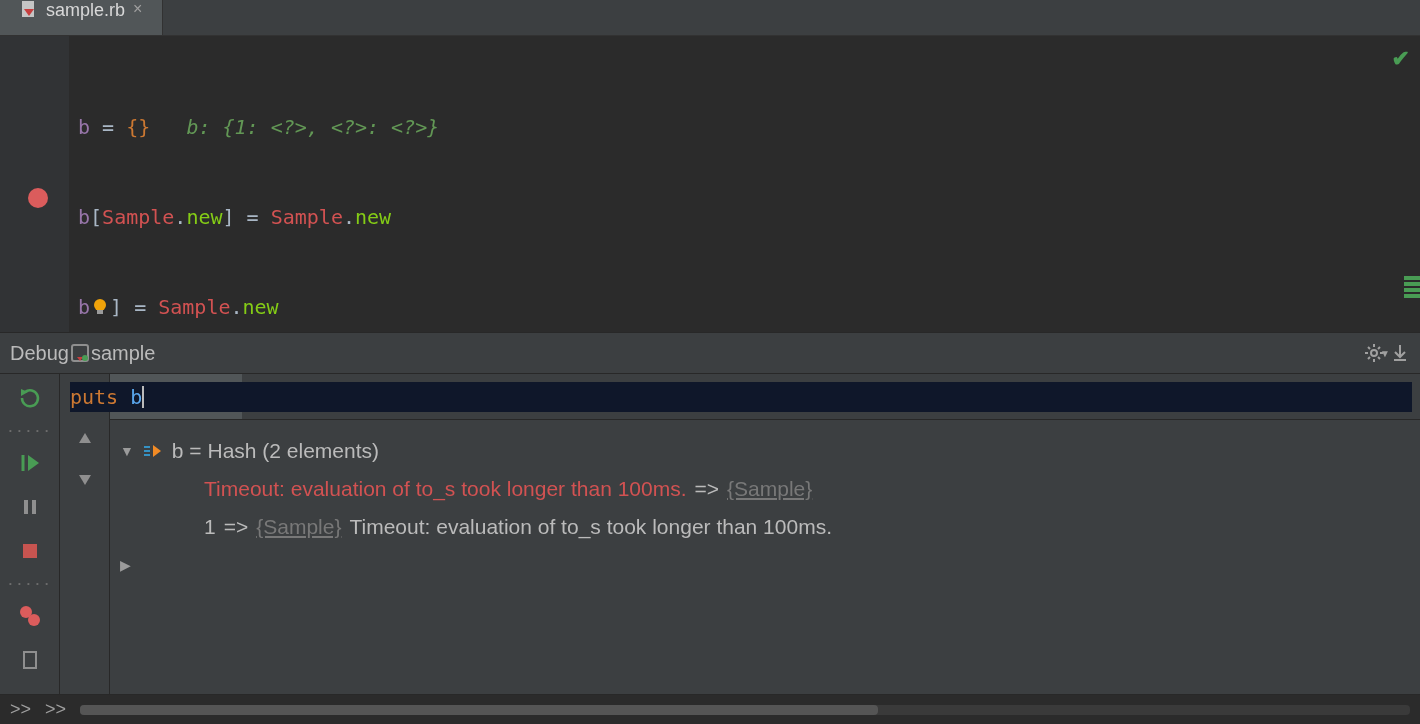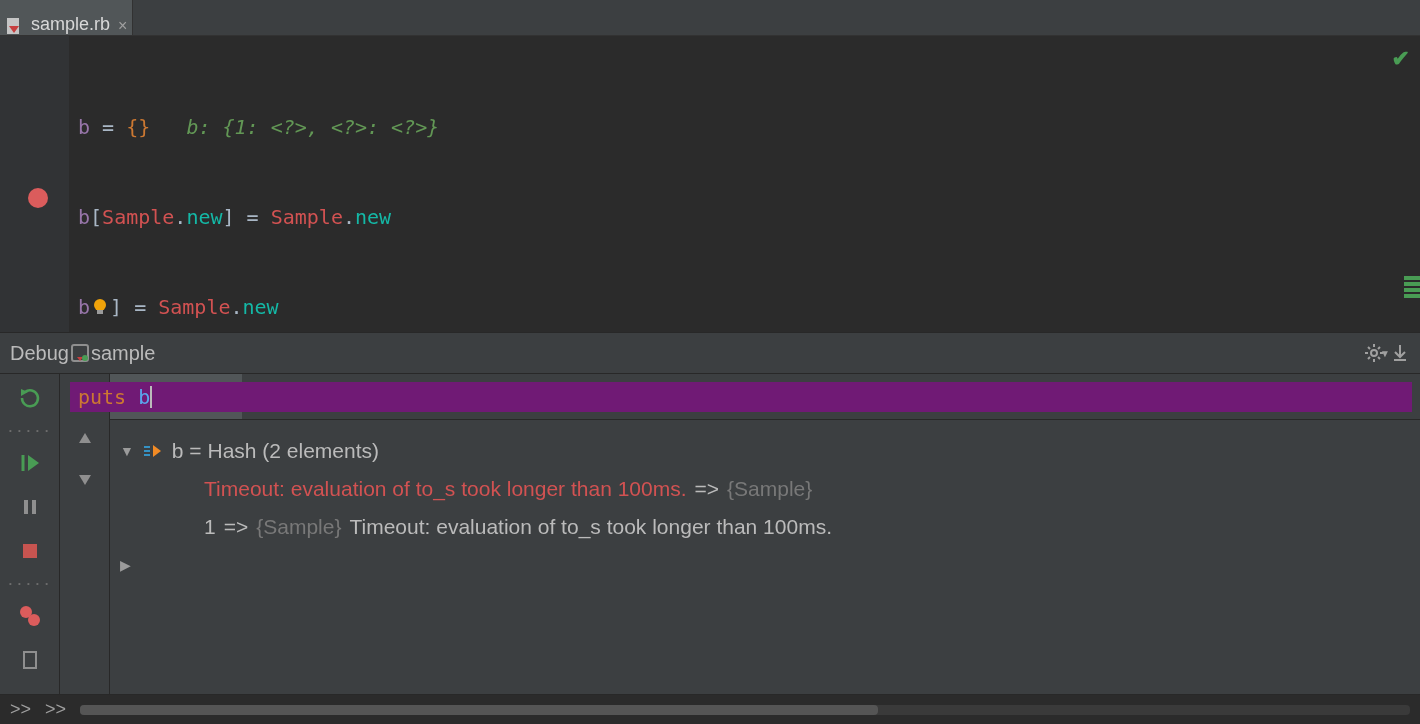--- a/index.html
+++ b/index.html
@@ -17,22 +17,22 @@
 .tab-bar {
   background: #3c3f41;
   height: 36px;
   display: flex;
   align-items: stretch;
   border-bottom: 1px solid #323232;
 }
 .tab {
   background: #515658;
   display: flex;
-  align-items: flex-end;
-  padding: 0 5px;
+  align-items: flex-start;
+  padding: 0 20px;
   gap: 8px;
   color: #d8d8d8;
   font-size: 18px;
   border-right: 1px solid #323232;
 }
 .tab .file-icon svg { display: block; }
 .tab .close { color: #a0a0a0; font-size: 16px; cursor: pointer; }
 
 .editor {
   background: #2b2b2b;
@@ -60,30 +60,29 @@
   flex: 1;
   padding: 16px 8px 0 8px;
   font-family: "Consolas", "Menlo", monospace;
   font-size: 20px;
   line-height: 30px;
   position: relative;
   white-space: pre;
 }
 .code .line { height: 30px; display: flex; align-items: center; }
 .code .line.current {
-  background: #701a75;
+  background: #0f172a;
   margin-left: -8px;
-  padding-left: 8px;
   width: calc(100% + 8px);
 }
 .tok-var { color: #9876aa; }
 .tok-op { color: #a9b7c6; }
 .tok-punc { color: #cc7832; }
 .tok-class { color: #d25252; }
-.tok-method { color: #14b8a6; }
+.tok-method { color: #84cc16; }
 .tok-kw { color: #cc7832; }
 .tok-white { color: #5aa7ed; }
 .tok-comment { color: #629755; font-style: italic; }
 .cursor {
   display: inline-block;
   width: 2px;
   height: 22px;
   background: #bbbbbb;
   vertical-align: middle;
 }
@@ -199,21 +198,21 @@
   font-size: 21px;
   line-height: 38px;
   color: #bbbbbb;
   overflow: hidden;
 }
 .tree-row { display: flex; align-items: center; gap: 8px; white-space: nowrap; }
 .tree-row .indent1 { display:inline-block; width: 76px; }
 .arrow { color: #9b9b9b; font-size: 14px; }
 .var-icon { display: inline-flex; }
 .var-red { color: #d25252; }
-.var-dim { color: #787878; }
+.var-dim { color: #787878; text-decoration: underline; }
 .var-text { color: #bbbbbb; text-align: center; }
 .console-strip {
   height: 30px;
   border-top: 1px solid #282828;
   display: flex;
   align-items: center;
   padding: 0 10px;
   gap: 14px;
   font-size: 18px;
   color: #a0a0a0;

